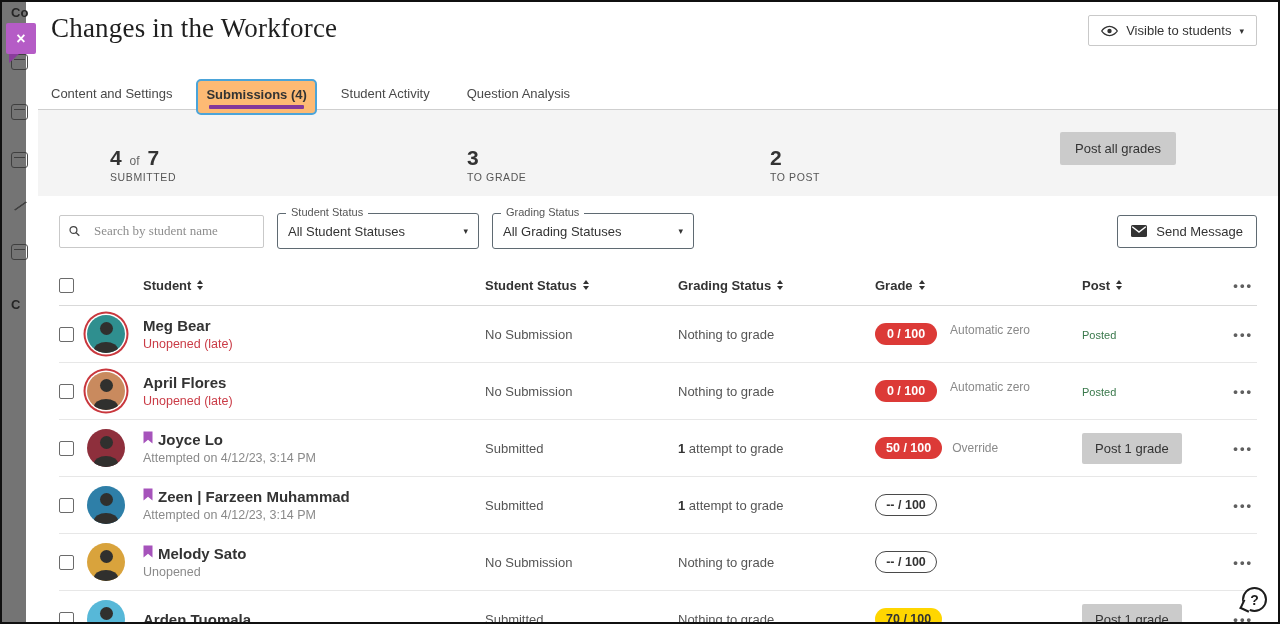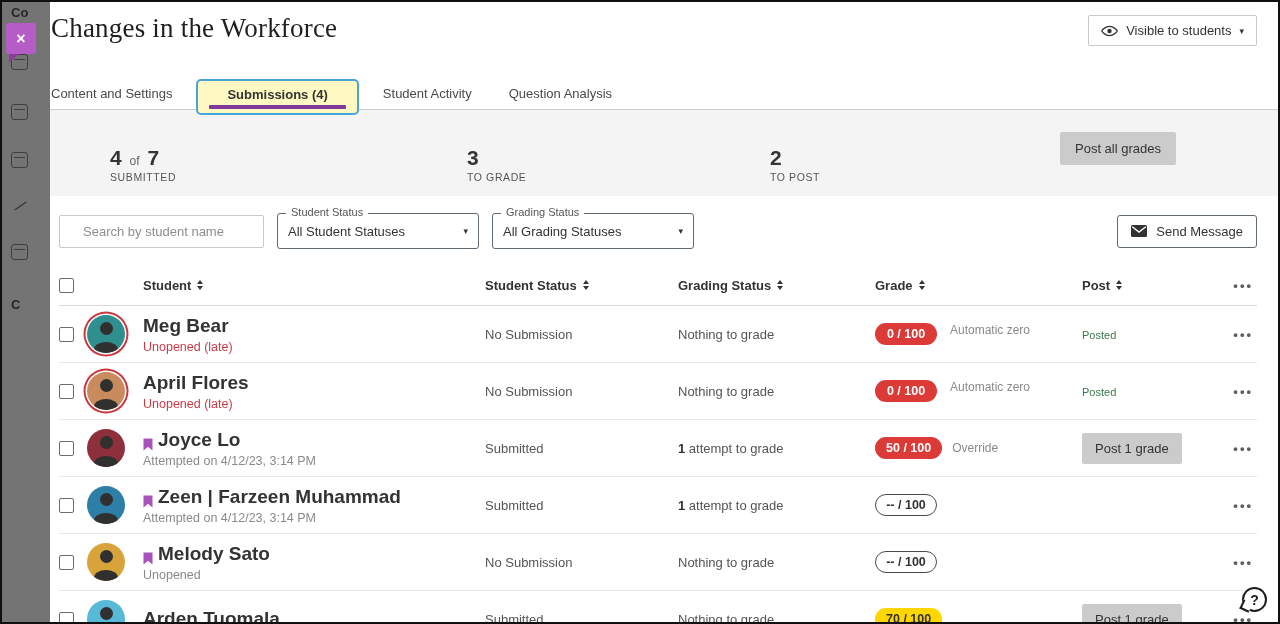--- a/index.html
+++ b/index.html
@@ -2,21 +2,21 @@
 <html><head>
 <meta charset="utf-8">
 <style>
   * { box-sizing: border-box; margin: 0; padding: 0; }
   html,body { width:1280px; height:624px; overflow:hidden; }
   body { font-family:"Liberation Sans","DejaVu Sans",sans-serif; background:#fff; }
 
   .window { position:relative; width:1280px; height:624px; border:2px solid #101010; background:#fff; overflow:hidden; }
 
   
-  .sidebar { position:absolute; left:0; top:0; bottom:0; width:48px; background:#747474; z-index:1; }
+  .sidebar { position:absolute; left:0; top:0; bottom:0; width:24px; background:#747474; z-index:1; }
   .sidebar .partial-text { position:absolute; left:9px; color:#262626; font-size:13px; font-weight:700; }
   .side-icon { position:absolute; left:9px; width:17px; height:16px; border:1.6px solid #3a3a3a; border-radius:3px; opacity:.9; }
   .side-icon::after { content:""; position:absolute; left:2px; right:2px; top:4px; border-top:1.6px solid #3a3a3a; }
   .side-icon.pencil { border:none; }
   .side-icon.pencil::after { content:""; position:absolute; left:2px; top:6px; width:15px; border-top:2.5px solid #3a3a3a; transform:rotate(-35deg); border-radius:2px; }
 
   .close-btn { position:absolute; left:4px; top:21px; width:30px; height:31px; background:#b55cc6; color:#fff; font-size:16px; font-weight:700; display:flex; align-items:center; justify-content:center; z-index:3; border:none; border-radius:2px; cursor:pointer; }
   .close-fold { position:absolute; left:7px; top:52px; width:0; height:0; border-top:9px solid #8a3d9c; border-right:10px solid transparent; z-index:2; }
 
   
@@ -24,38 +24,38 @@
 
   .panel-header { position:relative; height:75px; padding:8px 0 0 13px; }
   .breadcrumb { font-size:12px; color:#3d3d3d; }
   .page-title { font-family:"Liberation Serif","DejaVu Serif",serif; font-size:27px; color:#1f1f1f; font-weight:500; margin-top:3px; letter-spacing:.2px; }
   .visibility-btn { position:absolute; top:13px; right:21px; display:flex; align-items:center; gap:8px; background:#fff; border:1px solid #c9c9c9; border-radius:2px; padding:7px 12px; font-size:13px; color:#333; cursor:pointer; }
   .caret { font-size:9px; color:#333; }
 
   
   .tabs { position:relative; height:33px; border-bottom:1px solid #cfcfcf; display:flex; align-items:center; gap:37px; padding-left:13px; }
   .tab { font-size:13px; color:#494949; cursor:pointer; white-space:nowrap; }
-  .tab.active { position:relative; top:4px; border:2px solid #4ba4d9; border-radius:5px; background:#fef9c3; padding:6px 29px 11px; color:#333; font-weight:700; z-index:2; margin:0 -13px; }
+  .tab.active { position:relative; top:4px; border:2px solid #4ba4d9; border-radius:5px; background:#fdba74; padding:6px 8px 11px; color:#333; font-weight:700; z-index:2; margin:0 -13px; }
   .tab.active::after { content:""; position:absolute; left:11px; right:11px; bottom:4px; height:4px; background:#83389b; border-radius:1px; }
 
   
   .stats { position:relative; height:86px; background:#f4f4f4; }
   .stat { position:absolute; top:36px; }
   .stat .nums { font-size:21px; font-weight:700; color:#333; line-height:1.1; }
   .stat .nums .of { font-size:12px; font-weight:400; color:#666; padding:0 2px; }
   .stat .lbl { font-size:10.5px; color:#555; letter-spacing:.6px; margin-top:2px; }
   .stat.submitted { left:72px; }
   .stat.to-grade { left:429px; }
   .stat.to-post { left:732px; }
   .btn-gray { background:#cbcbcb; border:none; border-radius:2px; color:#333; font-size:13px; padding:9px 15px; cursor:pointer; font-family:inherit; }
   .post-all { position:absolute; top:22px; right:102px; }
 
   
   .filters { display:flex; align-items:center; gap:13px; padding:17px 21px 16px; }
-  .searchbox { display:flex; align-items:center; gap:14px; width:205px; height:33px; border:1px solid #c9c9c9; border-radius:2px; padding:0 9px; }
+  .searchbox { display:flex; align-items:center; gap:14px; width:205px; height:33px; border:1px solid #c9c9c9; border-radius:2px; padding:0 9px;font-family:Liberation Serif, serif; }
   .searchbox input { border:none; outline:none; flex:1; font-size:13px; color:#333; font-family:inherit; background:transparent; }
   .searchbox input::placeholder { color:#8d8d8d; }
   .selectbox { position:relative; width:202px; height:36px; border:1px solid #5f6a72; border-radius:3px; display:flex; align-items:center; justify-content:space-between; padding:0 10px; cursor:pointer; background:#fff; }
   .selectbox .legend { position:absolute; top:-8px; left:8px; background:#fff; padding:0 5px; font-size:11px; color:#555; }
   .selectbox .value { font-size:13px; color:#333; }
   .send-message { margin-left:auto; display:flex; align-items:center; gap:9px; background:#fff; border:1px solid #5f6a72; border-radius:3px; padding:8px 13px; font-size:13px; color:#333; cursor:pointer; font-family:inherit; }
 
   
   .table { margin:0 21px; }
   .trow, .thead { display:grid; grid-template-columns:28px 46px 352px 193px 197px 207px 151px 1fr; align-items:center; }
@@ -68,21 +68,21 @@
 
   .trow { min-height:57px; border-bottom:1px solid #e7e7e7; }
   .checkbox { display:inline-block; width:15px; height:15px; border:1.6px solid #6b6b6b; border-radius:2px; background:#fff; cursor:pointer; }
 
   .avatar { position:relative; display:block; width:38px; height:38px; border-radius:50%; overflow:hidden; }
   .avatar::before { content:""; position:absolute; left:50%; top:7px; width:13px; height:13px; margin-left:-6.5px; border-radius:50%; background:#30302e; }
   .avatar::after { content:""; position:absolute; left:50%; bottom:-4px; width:24px; height:15px; margin-left:-12px; border-radius:50% 50% 0 0; background:#30302e; }
   .avatar.ring { box-shadow:0 0 0 1.5px #fff, 0 0 0 3.5px #c9373d; }
 
   .name-cell { padding-left:10px; }
-  .name-line { display:flex; align-items:flex-end; gap:5px; font-size:19px; color:#333; font-weight:700; }
+  .name-line { display:flex; align-items:flex-start; gap:5px; font-size:15px; color:#333; font-weight:700; }
   .subtitle { font-size:12.5px; color:#8a8a8a; margin-top:3px; }
   .subtitle.late { color:#ca3b46; }
 
   .cell-status, .cell-grading { font-size:13px; color:#555; }
   .cell-grading b { color:#333; }
 
   .cell-grade { display:flex; align-items:center; gap:10px; }
   .cell-grade.stack { flex-direction:row; align-items:flex-start; gap:10px; padding:8px 0; }
   .pill { display:inline-block; min-width:62px; text-align:center; padding:4px 11px; border-radius:14px; font-size:12.5px; font-weight:700; cursor:pointer; }
   .pill.red { background:#dc3a37; color:#fff; }

